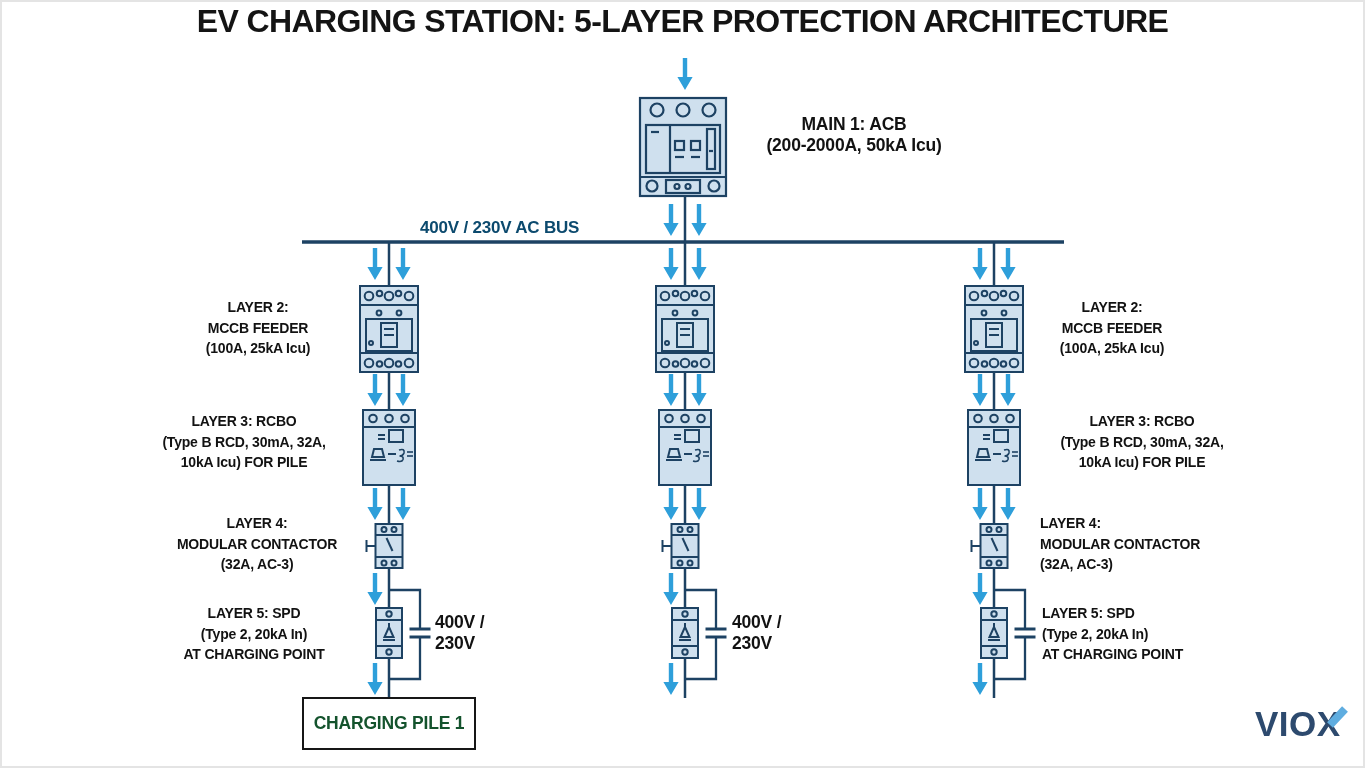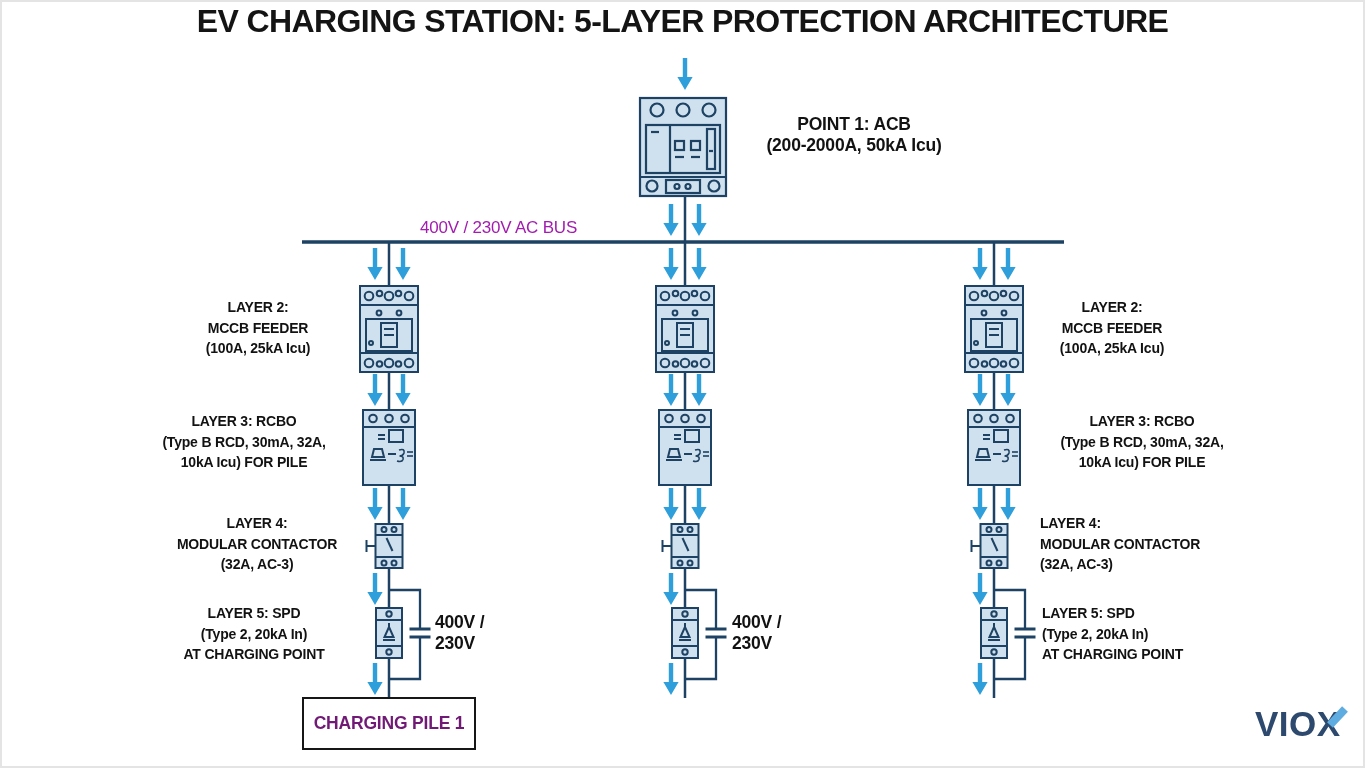--- a/index.html
+++ b/index.html
@@ -11,25 +11,25 @@
   svg.base{position:absolute;left:0;top:0;z-index:0;}
   .ttl{
     position:absolute;top:1px;left:0;width:100%;text-align:center;
     font-size:32px;font-weight:bold;letter-spacing:-0.6px;color:#141414;z-index:2;
   }
   .lbl{
     position:absolute;font-weight:bold;font-size:14px;line-height:20.5px;
     color:#121212;letter-spacing:-0.2px;z-index:2;text-align:center;
   }
   .lbl.left{text-align:left;}
-  .bus-lbl{position:absolute;left:418px;top:216px;font-weight:normal;font-size:17px;color:#a21caf;z-index:2;letter-spacing:-0.2px;}
+  .bus-lbl{position:absolute;left:418px;top:216px;font-weight:bold;font-size:17px;color:#0c4a6e;z-index:2;letter-spacing:-0.2px;}
   .pile{
     position:absolute;top:695px;height:49px;background:#ffffff;border:2px solid #161616;
     display:flex;align-items:center;justify-content:center;
-    font-size:17.5px;font-weight:bold;color:#701a75;z-index:2;letter-spacing:-0.2px;
+    font-size:17.5px;font-weight:bold;color:#14532d;z-index:2;letter-spacing:-0.2px;
   }
   .logo{
     position:absolute;left:1253px;top:702px;font-size:35px;font-weight:bold;
     color:#2d4a6e;letter-spacing:0.5px;z-index:2;
   }
   .accent{position:absolute;left:1315px;top:700px;z-index:3;}
 </style>
 </head>
 <body>
 
@@ -161,21 +161,21 @@
     <use href="#col" x="387"></use>
     <use href="#col" x="683"></use>
     <use href="#col" x="992"></use>
   </svg>
 
   <div class="ttl">EV CHARGING STATION: 5-LAYER PROTECTION ARCHITECTURE</div>
 
   <div class="bus-lbl">400V / 230V AC BUS</div>
 
   <div class="lbl" style="left:728px;top:112px;width:248px;font-size:17.5px;">
-    <div>POINT 1: ACB</div>
+    <div>MAIN 1: ACB</div>
     <div>(200-2000A, 50kA Icu)</div>
   </div>
 
   <div class="lbl" style="left:150px;top:295px;width:212px;">
     <div>LAYER 2:</div>
     <div>MCCB FEEDER</div>
     <div>(100A, 25kA Icu)</div>
   </div>
   <div class="lbl" style="left:1028px;top:295px;width:164px;">
     <div>LAYER 2:</div>

